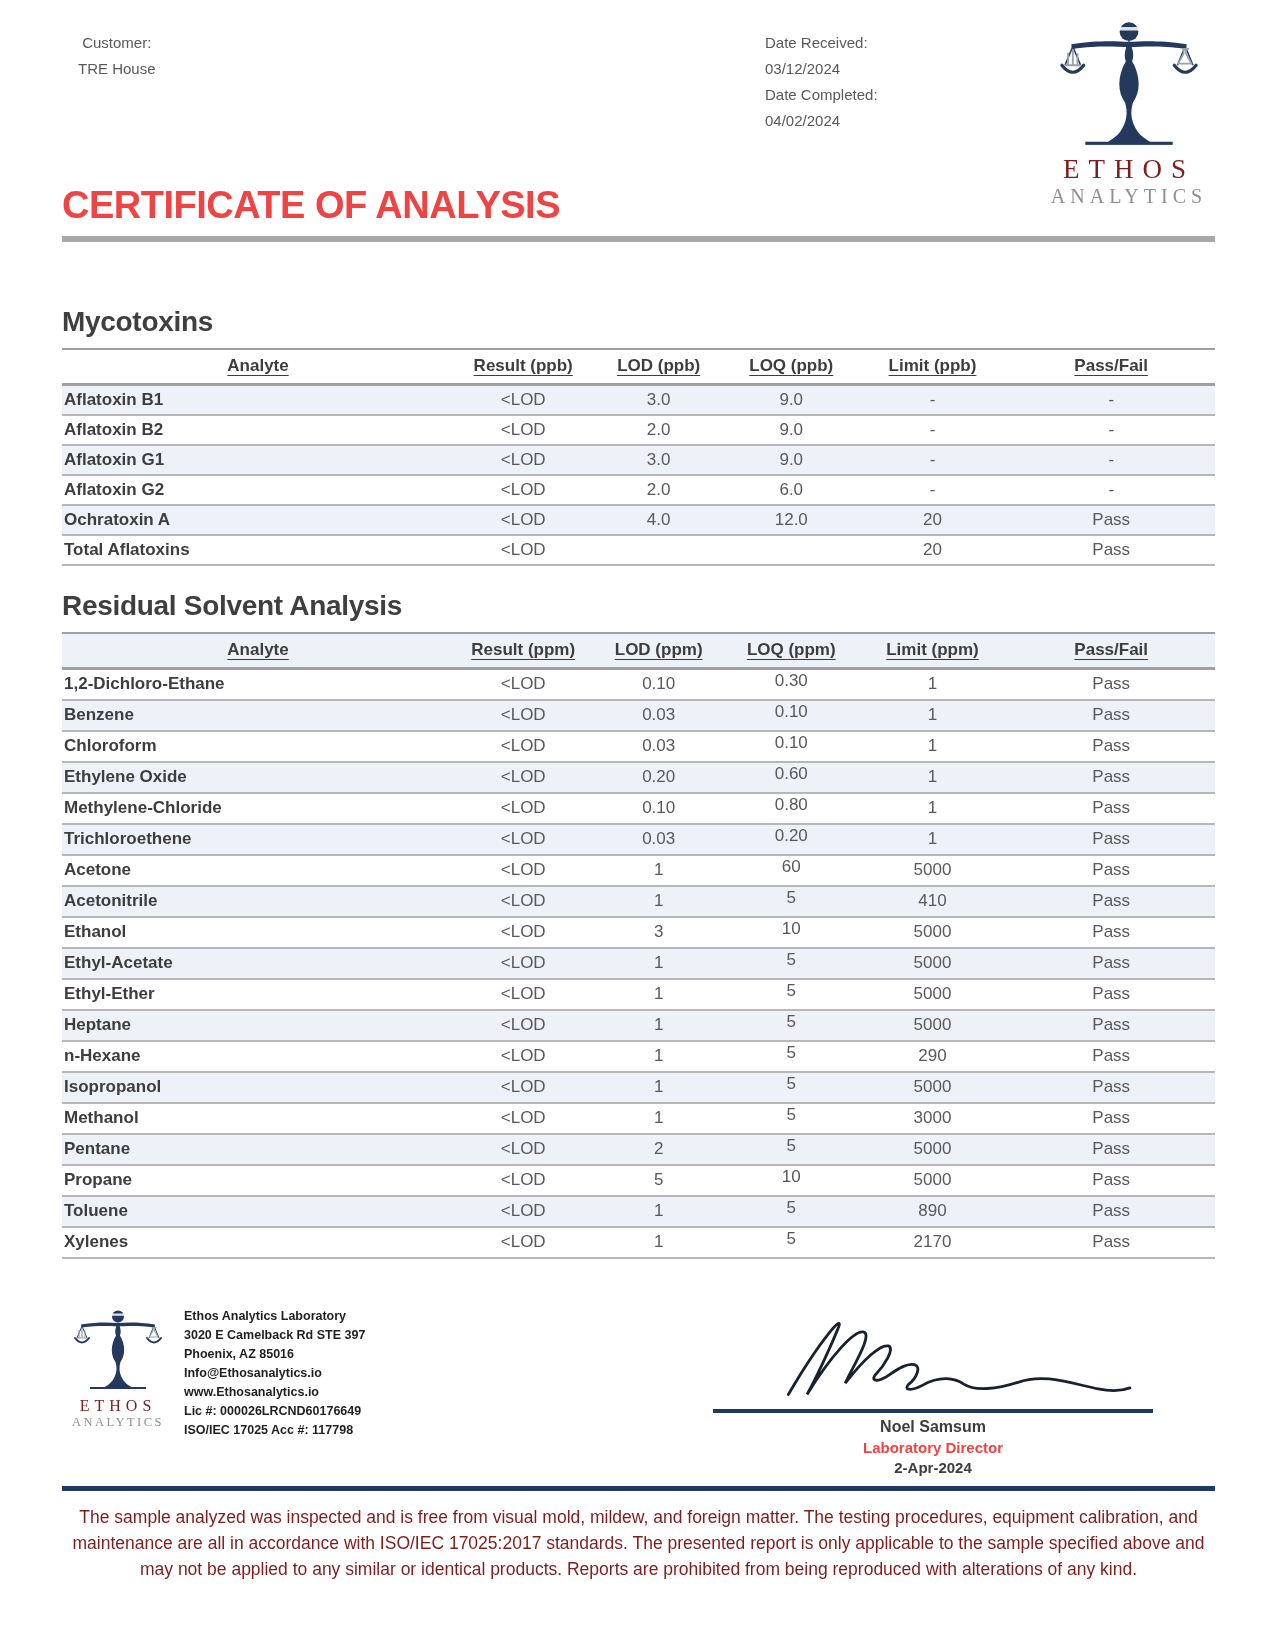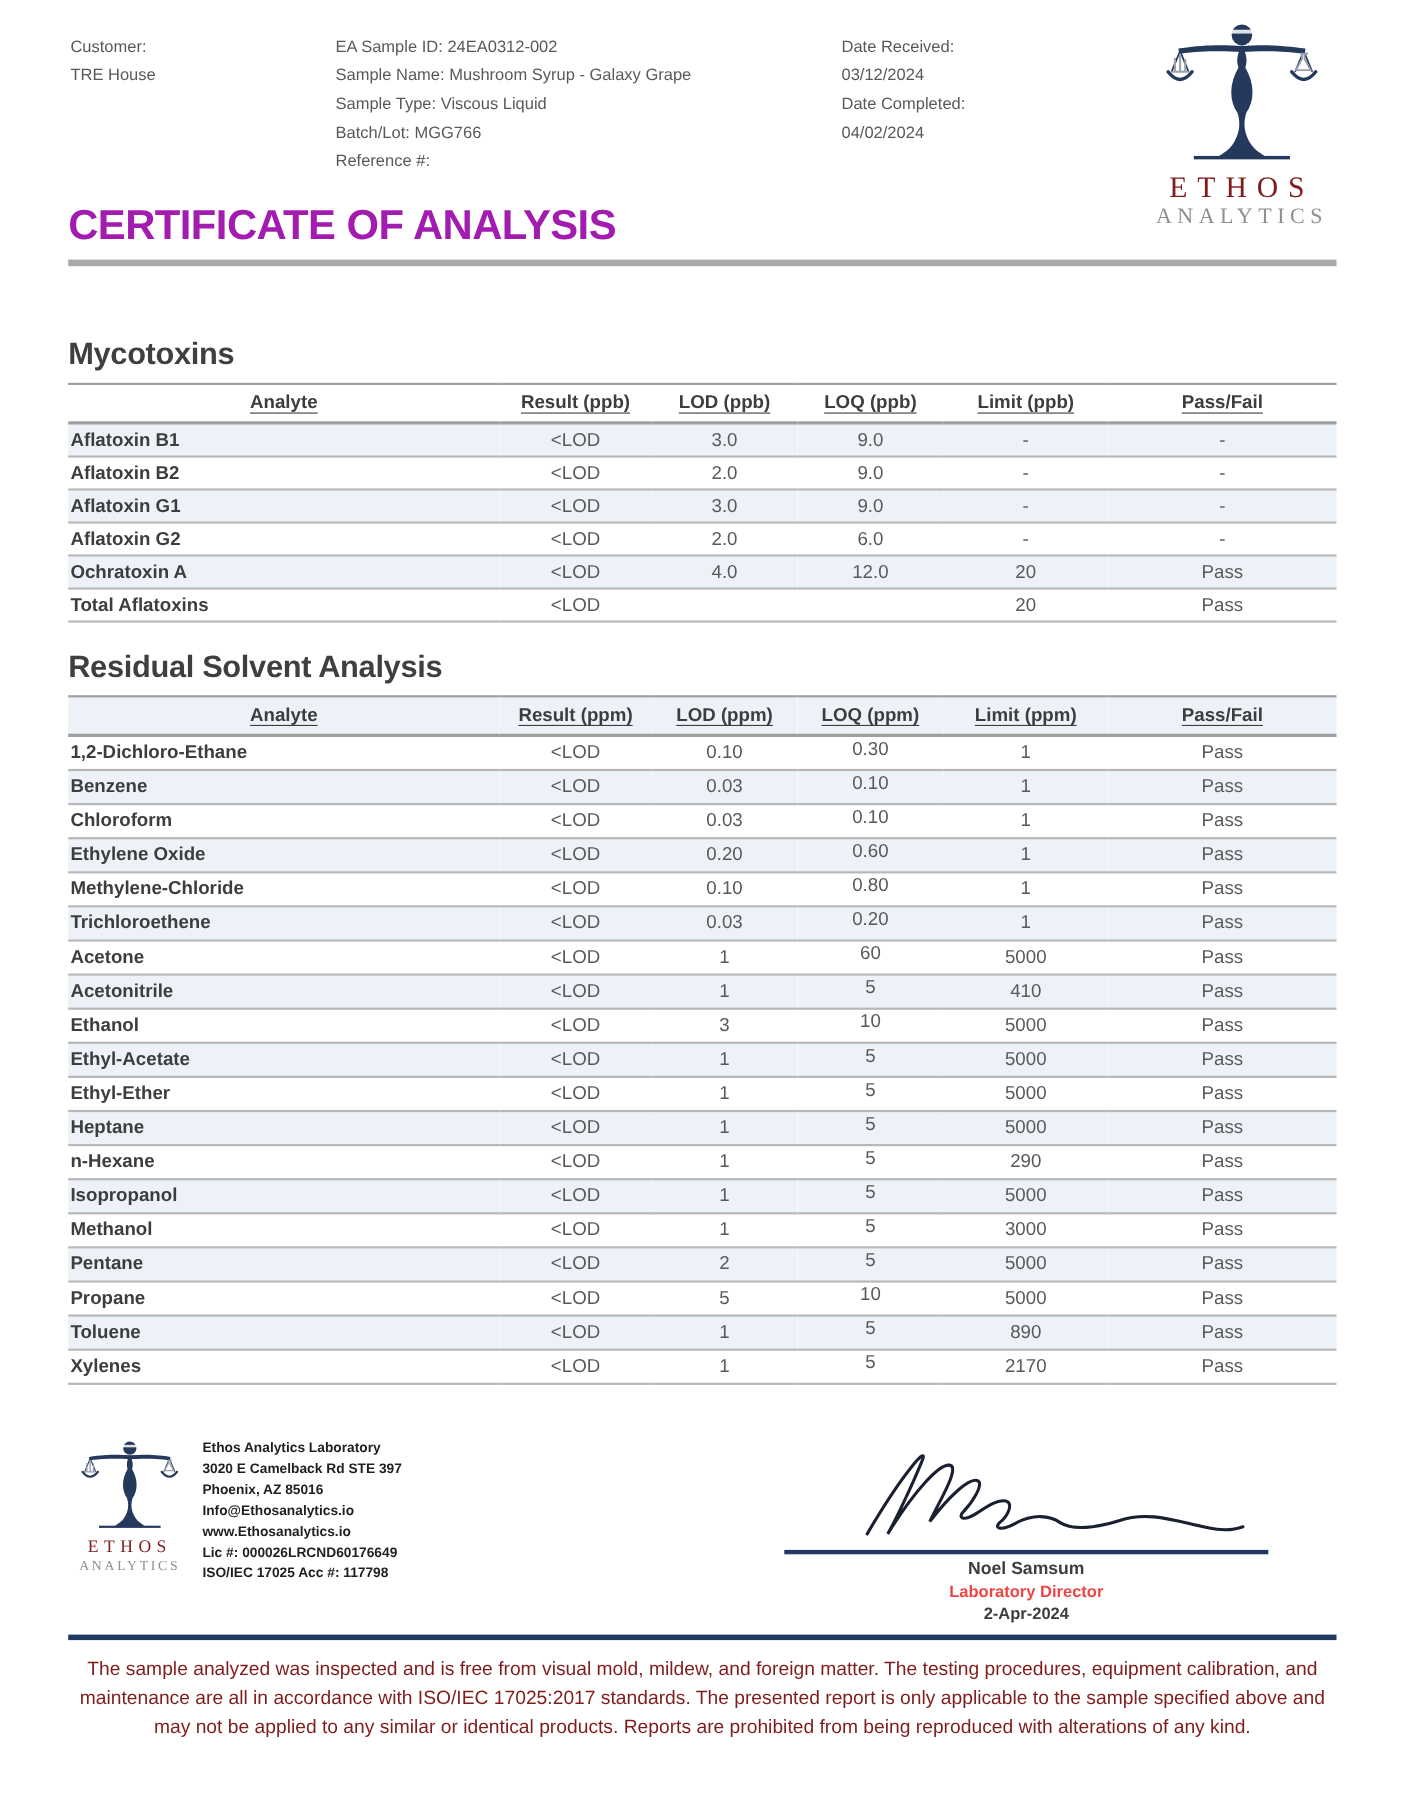--- a/index.html
+++ b/index.html
@@ -7,33 +7,33 @@
   body {
     width:1275px; height:1650px;
     font-family:"Liberation Sans","DejaVu Sans",sans-serif;
     color:#3d3d3d; overflow:hidden;
   }
   .page { padding:26px 60px 0 62px; position:relative; }
 
   
   .header { position:relative; height:148px; }
   .hblock { position:absolute; top:4px; font-size:15px; color:#595959; line-height:26px; }
-  .h-customer { left:2px; }
+  .h-customer { left:16px;text-align:center; }
   .h-sample   { left:243px; }
   .h-dates    { left:703px; }
   .logo { position:absolute; text-align:center; }
   .logo-top { top:-6px; right:-4px; width:180px; }
   .logo-word1 { font-family:"Liberation Serif","DejaVu Serif",serif; color:#7f1d1d; }
   .logo-word2 { font-family:"Liberation Serif","DejaVu Serif",serif; color:#8f8f8f; }
   .logo-top .logo-word1 { font-size:27px; letter-spacing:9px; margin-top:2px; }
   .logo-top .logo-word2 { font-size:20px; letter-spacing:5px; }
   .logo-top svg { width:150px; height:128px; }
 
   
-  .page-title { font-size:38px; font-weight:800; letter-spacing:-0.5px; color:#a21caf; margin-top:10px; }
+  .page-title { font-size:38px; font-weight:800; letter-spacing:-0.5px; color:#ef4444; margin-top:10px; }
   .title-rule { height:6px; background:#a8a8a8; margin-top:9px; }
 
   
   .section-heading { font-size:28px; font-weight:800; color:#3f3f3f; letter-spacing:-0.3px; }
   .sh-myco { margin-top:64px; }
   .sh-solv { margin-top:24px; }
   table { width:100%; border-collapse:collapse; table-layout:fixed; margin-top:10px;
           border-top:2px solid #9f9f9f; border-bottom:2px solid #aeaeae; }
   th, td { font-size:17px; padding:4px 6px; text-align:center; color:#595959; overflow:hidden; white-space:nowrap; }
   th { color:#3d3d3d; font-weight:700; text-decoration:underline; text-underline-offset:4px; padding:6px 6px 7px; border-bottom:3px solid #9f9f9f; }
@@ -89,27 +89,20 @@
   </defs>
 </svg>
 
 <div class="page">
 
   <div class="header">
     <div class="hblock h-customer">
         <div>Customer:</div>
         <div>TRE House</div>
       </div>
-    <div class="hblock h-sample">
-        <div>EA Sample ID: 24EA0312-002</div>
-        <div>Sample Name: Mushroom Syrup - Galaxy Grape</div>
-        <div>Sample Type: Viscous Liquid</div>
-        <div>Batch/Lot: MGG766</div>
-        <div>Reference #:</div>
-      </div>
     <div class="hblock h-dates">
         <div>Date Received:</div>
         <div>03/12/2024</div>
         <div>Date Completed:</div>
         <div>04/02/2024</div>
       </div>
     <div class="logo logo-top">
       <svg viewBox="0 0 180 164">
           <use href="#scales-figure"></use>
         </svg>

